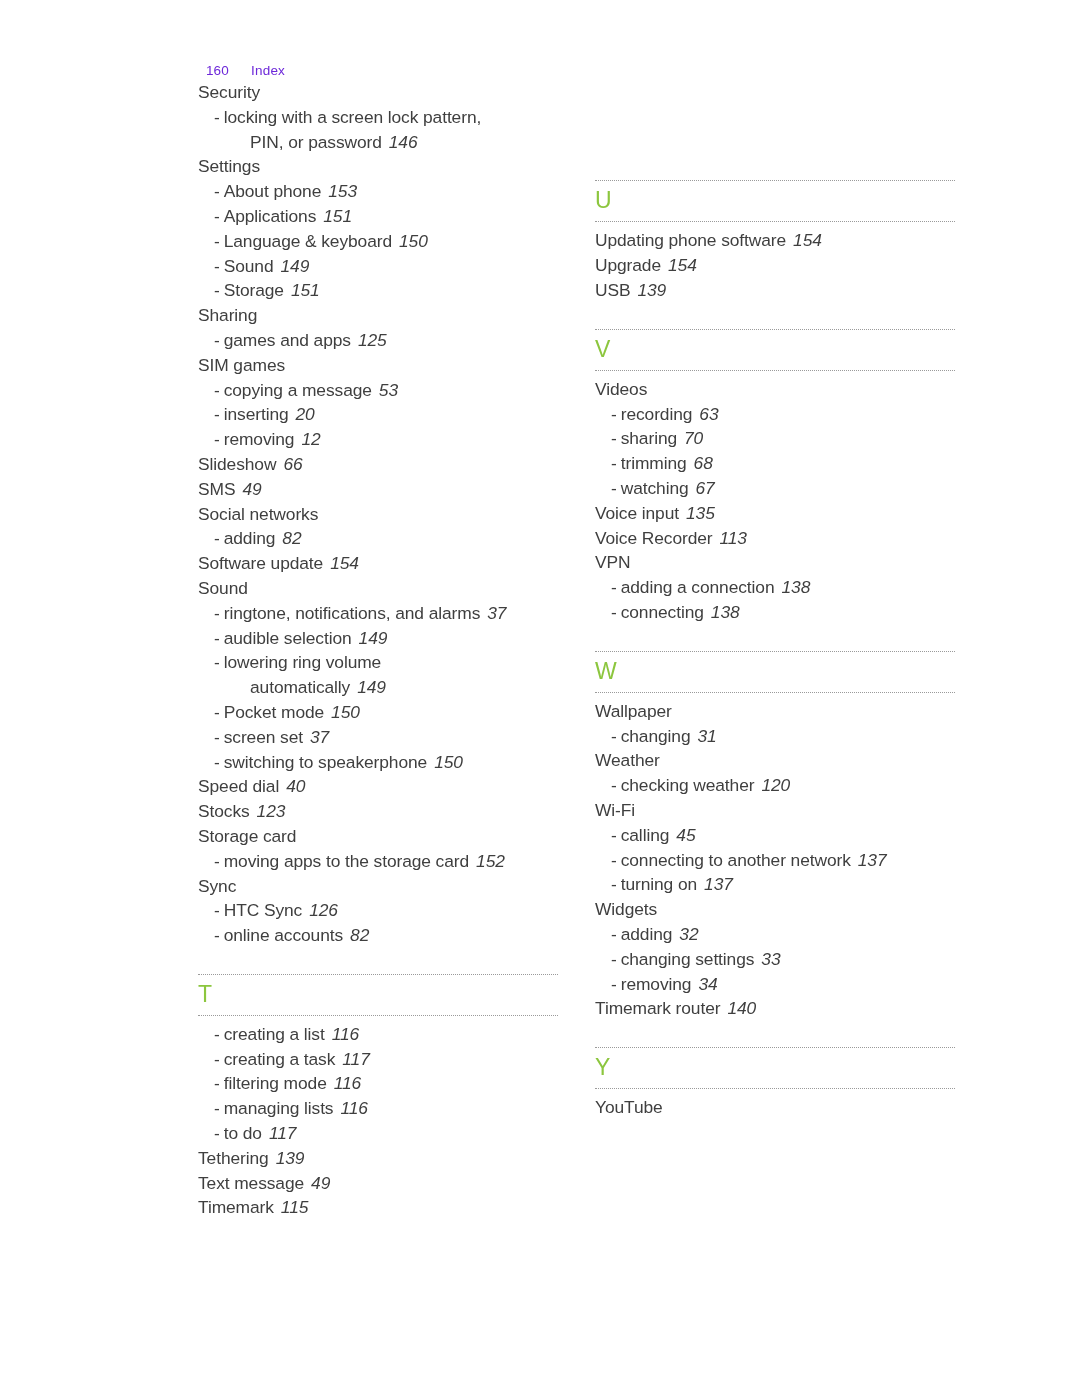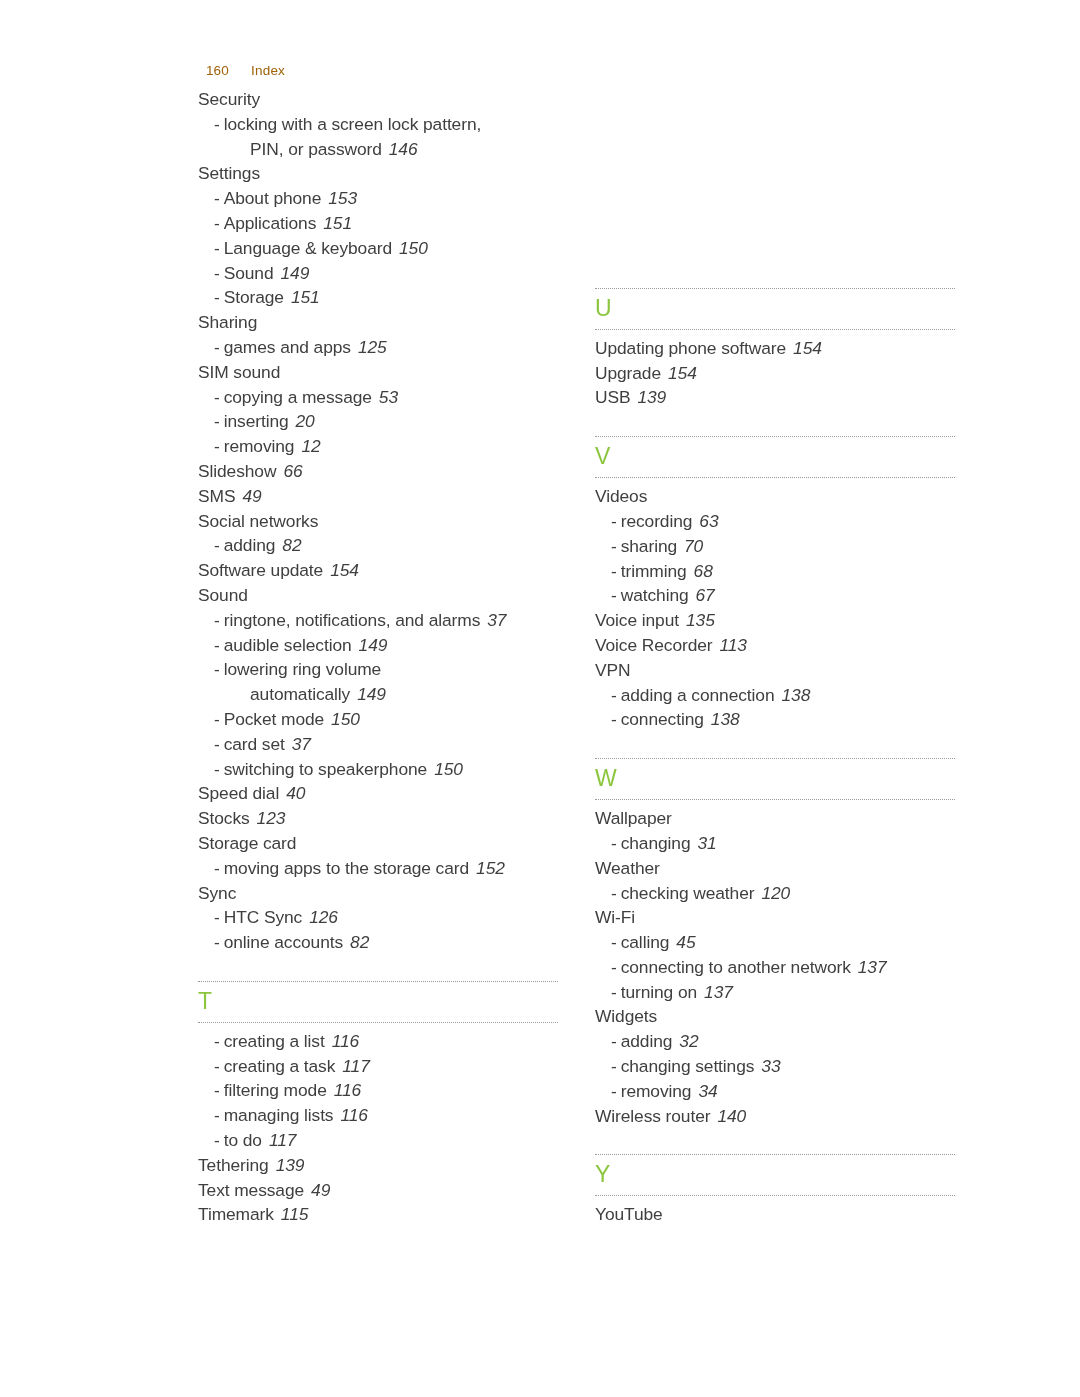--- a/index.html
+++ b/index.html
@@ -15,33 +15,33 @@
     color: #3f3f3f;
     position: relative;
     overflow: hidden;
   }
 
   .page-header {
     position: absolute;
     top: 48px;
     left: 198px;
     font-size: 13.5px;
-    color: #a16207;
+    color: #6d28d9;
     letter-spacing: 0.2px;
     white-space: pre;
   }
   .page-header .pg-num { margin-right: 22px; }
 
   .columns {
     position: absolute;
-    top: 87px;
+    top: 80px;
     left: 0;
     width: 1080px;
     display: flex;
-    align-items: flex-end;
+    align-items: center;
   }
   .col {
     width: 360px;
     flex: 0 0 360px;
   }
   .col-left  { margin-left: 198px; }
   .col-right { margin-left: 37px; }
 
   
   .section-letter {
@@ -101,36 +101,36 @@
         <div class="entry sub"><span class="dash">-</span><span class="label">locking with a screen lock pattern,</span></div>
         <div class="entry cont"><span class="label">PIN, or password</span><span class="pg">146</span></div>
         <div class="entry main"><span class="label">Settings</span></div>
         <div class="entry sub"><span class="dash">-</span><span class="label">About phone</span><span class="pg">153</span></div>
         <div class="entry sub"><span class="dash">-</span><span class="label">Applications</span><span class="pg">151</span></div>
         <div class="entry sub"><span class="dash">-</span><span class="label">Language &amp; keyboard</span><span class="pg">150</span></div>
         <div class="entry sub"><span class="dash">-</span><span class="label">Sound</span><span class="pg">149</span></div>
         <div class="entry sub"><span class="dash">-</span><span class="label">Storage</span><span class="pg">151</span></div>
         <div class="entry main"><span class="label">Sharing</span></div>
         <div class="entry sub"><span class="dash">-</span><span class="label">games and apps</span><span class="pg">125</span></div>
-        <div class="entry main"><span class="label">SIM sound</span></div>
+        <div class="entry main"><span class="label">SIM games</span></div>
         <div class="entry sub"><span class="dash">-</span><span class="label">copying a message</span><span class="pg">53</span></div>
         <div class="entry sub"><span class="dash">-</span><span class="label">inserting</span><span class="pg">20</span></div>
         <div class="entry sub"><span class="dash">-</span><span class="label">removing</span><span class="pg">12</span></div>
         <div class="entry main"><span class="label">Slideshow</span><span class="pg">66</span></div>
         <div class="entry main"><span class="label">SMS</span><span class="pg">49</span></div>
         <div class="entry main"><span class="label">Social networks</span></div>
         <div class="entry sub"><span class="dash">-</span><span class="label">adding</span><span class="pg">82</span></div>
         <div class="entry main"><span class="label">Software update</span><span class="pg">154</span></div>
         <div class="entry main"><span class="label">Sound</span></div>
         <div class="entry sub"><span class="dash">-</span><span class="label">ringtone, notifications, and alarms</span><span class="pg">37</span></div>
         <div class="entry sub"><span class="dash">-</span><span class="label">audible selection</span><span class="pg">149</span></div>
         <div class="entry sub"><span class="dash">-</span><span class="label">lowering ring volume</span></div>
         <div class="entry cont"><span class="label">automatically</span><span class="pg">149</span></div>
         <div class="entry sub"><span class="dash">-</span><span class="label">Pocket mode</span><span class="pg">150</span></div>
-        <div class="entry sub"><span class="dash">-</span><span class="label">card set</span><span class="pg">37</span></div>
+        <div class="entry sub"><span class="dash">-</span><span class="label">screen set</span><span class="pg">37</span></div>
         <div class="entry sub"><span class="dash">-</span><span class="label">switching to speakerphone</span><span class="pg">150</span></div>
         <div class="entry main"><span class="label">Speed dial</span><span class="pg">40</span></div>
         <div class="entry main"><span class="label">Stocks</span><span class="pg">123</span></div>
         <div class="entry main"><span class="label">Storage card</span></div>
         <div class="entry sub"><span class="dash">-</span><span class="label">moving apps to the storage card</span><span class="pg">152</span></div>
         <div class="entry main"><span class="label">Sync</span></div>
         <div class="entry sub"><span class="dash">-</span><span class="label">HTC Sync</span><span class="pg">126</span></div>
         <div class="entry sub"><span class="dash">-</span><span class="label">online accounts</span><span class="pg">82</span></div>
       </div>
       <div class="section">
@@ -188,21 +188,21 @@
         <div class="entry main"><span class="label">Weather</span></div>
         <div class="entry sub"><span class="dash">-</span><span class="label">checking weather</span><span class="pg">120</span></div>
         <div class="entry main"><span class="label">Wi-Fi</span></div>
         <div class="entry sub"><span class="dash">-</span><span class="label">calling</span><span class="pg">45</span></div>
         <div class="entry sub"><span class="dash">-</span><span class="label">connecting to another network</span><span class="pg">137</span></div>
         <div class="entry sub"><span class="dash">-</span><span class="label">turning on</span><span class="pg">137</span></div>
         <div class="entry main"><span class="label">Widgets</span></div>
         <div class="entry sub"><span class="dash">-</span><span class="label">adding</span><span class="pg">32</span></div>
         <div class="entry sub"><span class="dash">-</span><span class="label">changing settings</span><span class="pg">33</span></div>
         <div class="entry sub"><span class="dash">-</span><span class="label">removing</span><span class="pg">34</span></div>
-        <div class="entry main"><span class="label">Wireless router</span><span class="pg">140</span></div>
+        <div class="entry main"><span class="label">Timemark router</span><span class="pg">140</span></div>
       </div>
       <div class="section">
         <div class="section-letter">
           <div class="rule rule-top"></div>
           <div class="letter">Y</div>
           <div class="rule rule-bottom"></div>
         </div>
         <div class="entry main"><span class="label">YouTube</span></div>
       </div>
     </div>

